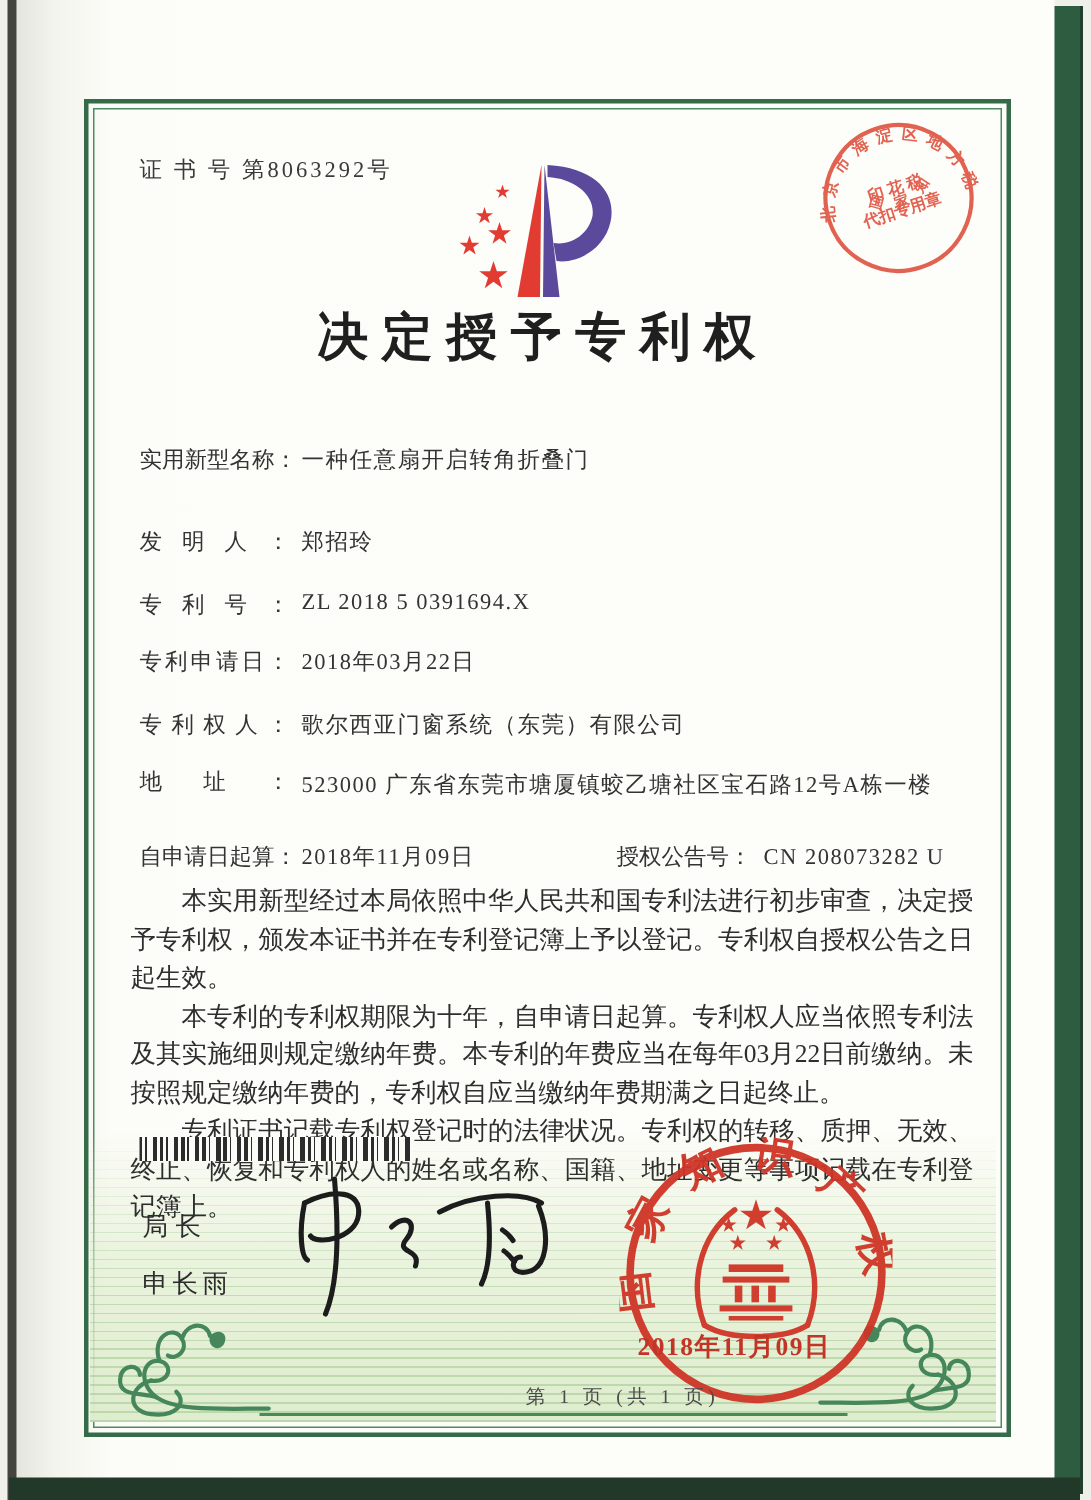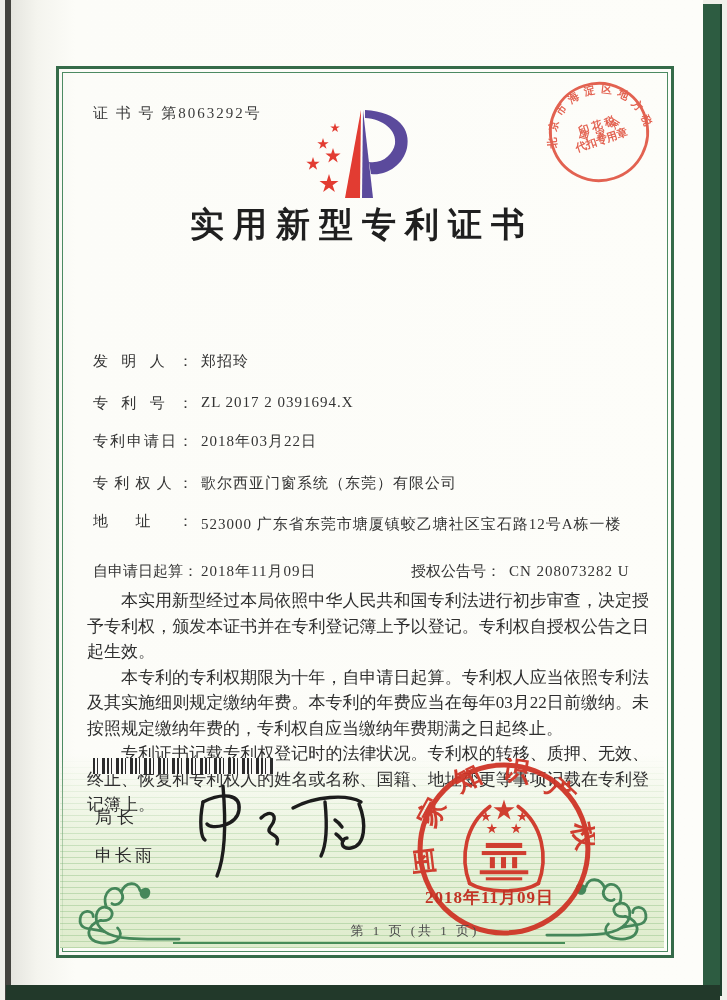--- a/index.html
+++ b/index.html
@@ -134,27 +134,30 @@
       <text font-size="10" fill="#e0523f" font-weight="700">
         <textPath href="#arcTop" startOffset="4" textLength="160">北京市海淀区地方税务局</textPath>
       </text>
       <text font-size="9" fill="#e0523f" font-weight="700">
         <textPath href="#arcBot" startOffset="8" textLength="115">国家知识产权局</textPath>
       </text>
       <text x="50" y="47" text-anchor="middle" font-size="10" fill="#e0523f" font-weight="700">印 花 税</text>
       <text x="50" y="61" text-anchor="middle" font-size="10" fill="#e0523f" font-weight="700">代扣专用章</text>
     </svg>
 
-    <div class="title">实用新型专利证书</div>
-
+    <div class="title">决定授予专利权</div>
+
+    <div class="frow row-name">
+      <span class="flabel">实用新型名称：</span><span class="fval">一种任意扇开启转角折叠门</span>
+    </div>
     <div class="frow row-inventor">
       <span class="flabel">发明人：</span><span class="fval">郑招玲</span>
     </div>
     <div class="frow row-patentno">
-      <span class="flabel">专利号：</span><span class="fval">ZL 2017 2 0391694.X</span>
+      <span class="flabel">专利号：</span><span class="fval">ZL 2018 5 0391694.X</span>
     </div>
     <div class="frow row-filing">
       <span class="flabel">专利申请日：</span><span class="fval">2018年03月22日</span>
     </div>
     <div class="frow row-patentee">
       <span class="flabel">专利权人：</span><span class="fval">歌尔西亚门窗系统（东莞）有限公司</span>
     </div>
     <div class="frow row-address">
       <span class="flabel">地址：</span><span class="fval">523000 广东省东莞市塘厦镇蛟乙塘社区宝石路12号A栋一楼</span>
     </div>

